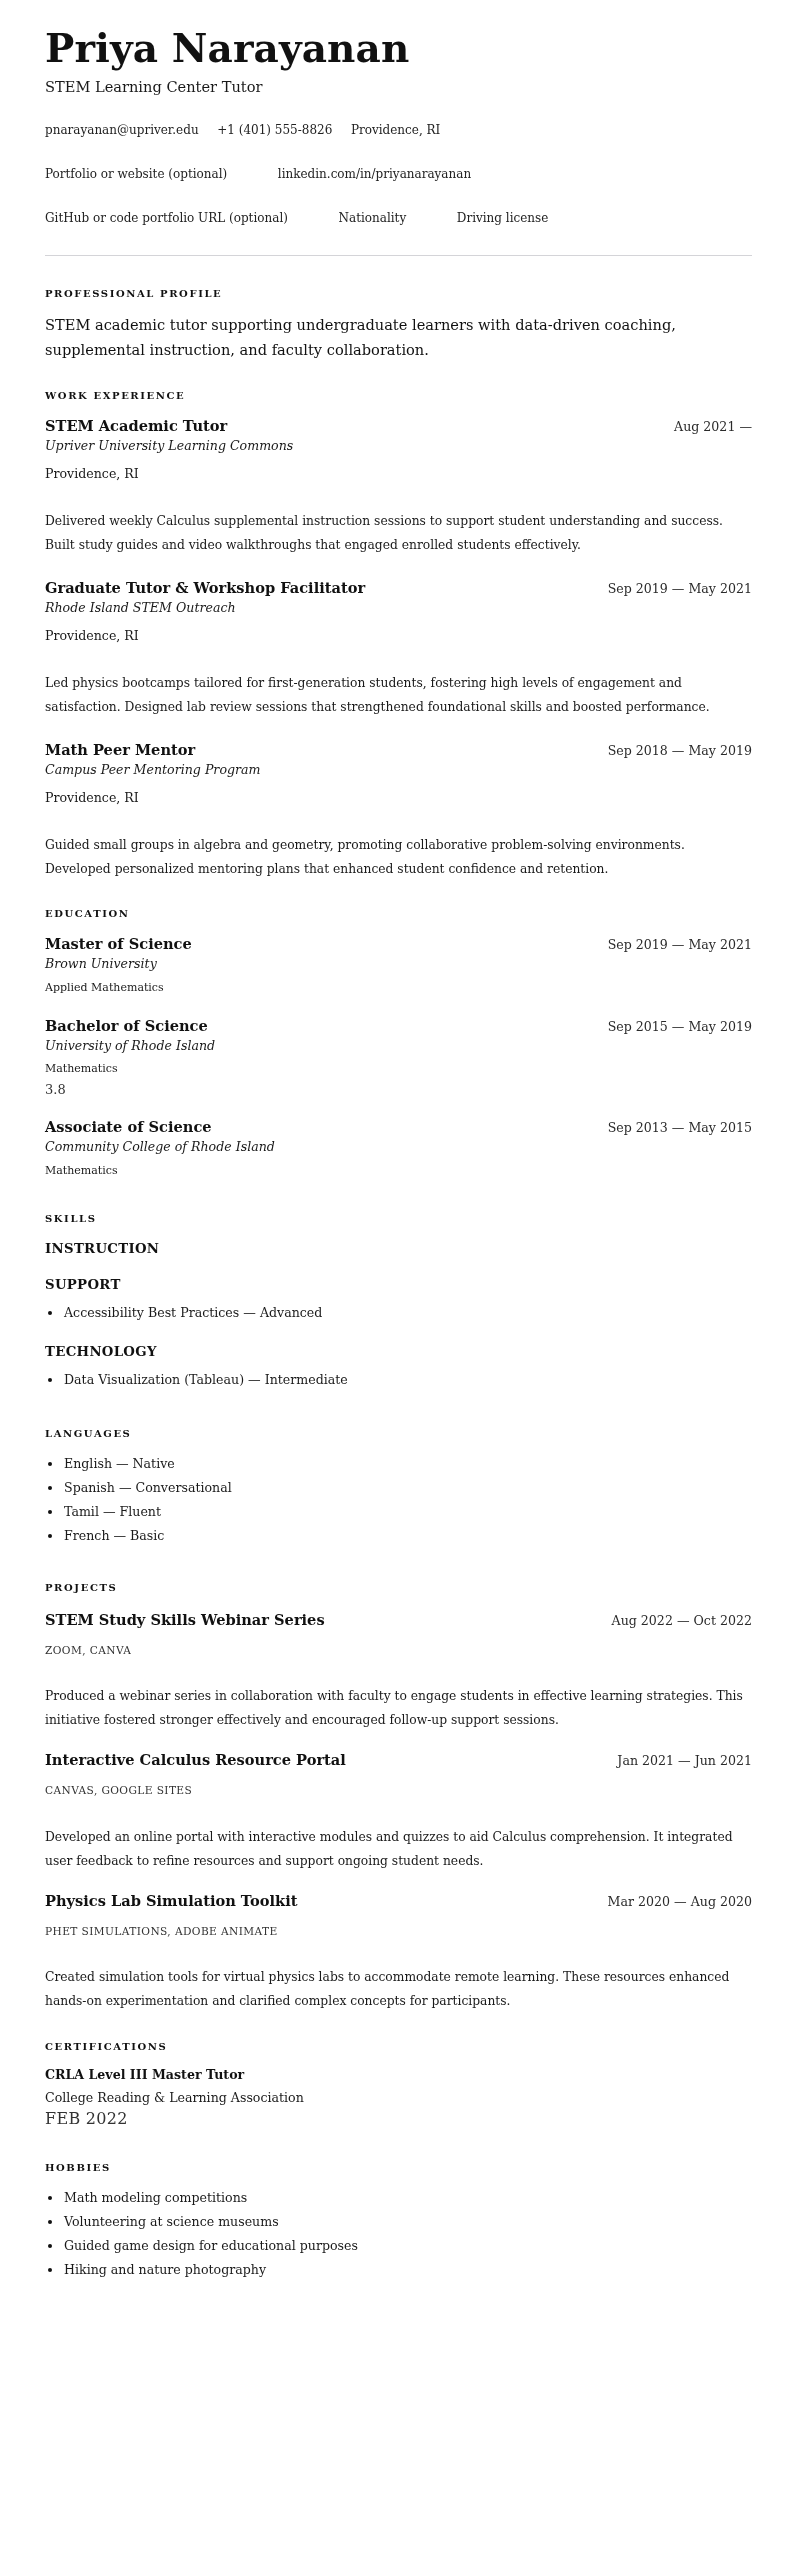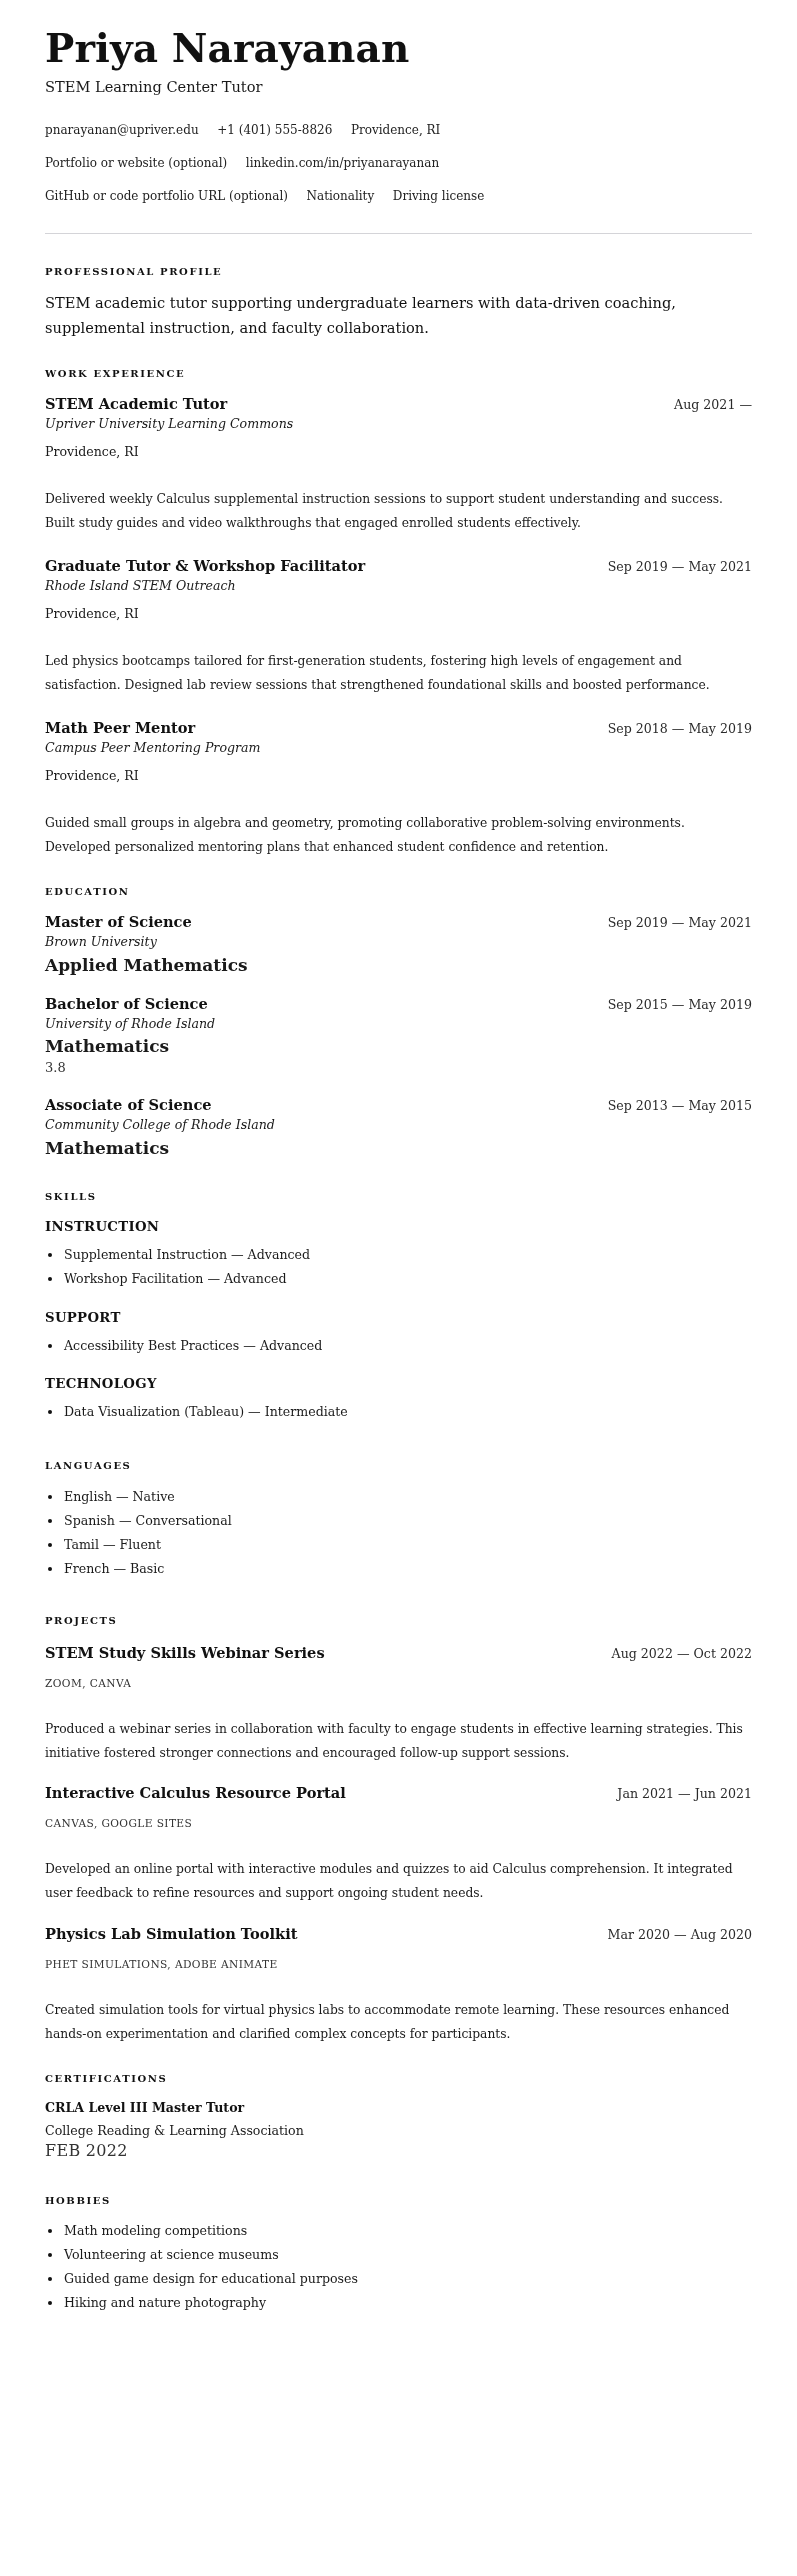--- a/index.html
+++ b/index.html
@@ -9,21 +9,21 @@
     color: #111111;
   }
   .page { padding: 24px 45px 40px 45px; }
 
   .name { font-size: 39px; font-weight: bold; margin: 0; line-height: 48px; letter-spacing: 0.1px; }
   .subtitle { font-size: 14.6px; margin: 4px 0 0 0; line-height: 21px; color: #1a1a1a; }
 
   .contact-row { font-size: 12px; color: #222; line-height: 16px; display: flex; flex-wrap: wrap; }
   .contact-row span { margin-right: 18.6px; }
   .contact-row.first { margin-top: 25px; }
-  .contact-row + .contact-row { margin-top: 17px; }
+  .contact-row + .contact-row { margin-top: 28px; gap: 32px; }
 
   .divider { border: 0; border-top: 1.3px solid #d4d4d8; margin: 29px 0 0 0; }
 
   .section { margin-top: 31px; }
   .section-heading {
     font-size: 10px; font-weight: bold; letter-spacing: 1.6px; text-transform: uppercase;
     margin: 0; line-height: 13.3px; color: #111;
   }
   .profile-text { font-size: 14.6px; line-height: 25px; margin: 12px 0 0 0; color: #111; }
 
@@ -32,21 +32,21 @@
   .entry-title { font-size: 14.6px; font-weight: bold; line-height: 21px; }
   .entry-date { font-size: 12.6px; color: #2a2a2a; line-height: 21px; white-space: nowrap; }
   .entry-org { font-size: 12.6px; line-height: 17.3px; color: #1a1a1a; font-style: italic; }
   .entry-loc { font-size: 12.6px; line-height: 17.3px; color: #1a1a1a; margin-top: 10.6px; }
   .entry-desc { font-size: 12.3px; line-height: 24px; color: #1a1a1a; margin: 26.6px 0 0 0; }
 
   .work .entry + .entry { margin-top: 20px; }
 
   .edu .entry { margin-top: 12px; }
   .edu .entry + .entry { margin-top: 18.6px; }
-  .edu .entry-sub { font-size: 17px; line-height: 17.3px; color: #1a1a1a; margin-top: 6.6px; font-weight: bold; }
+  .edu .entry-sub { font-size: 11px; line-height: 17.3px; color: #1a1a1a; margin-top: 6.6px; }
   .edu .entry-org { margin-top: 0; }
   .edu .entry-gpa { font-size: 13px; line-height: 14.6px; color: #333; margin-top: 5.3px; }
 
   .skill-group-title { font-size: 13.3px; font-weight: bold; margin: 0; line-height: 18.6px; letter-spacing: 0.3px; }
   .skill-group { margin-top: 14.6px; }
   .skill-group + .skill-group { margin-top: 17.3px; }
 
   ul.bullets { list-style: none; margin: 6.6px 0 0 0; padding: 0; }
   ul.bullets li { font-size: 12.6px; line-height: 24px; color: #1a1a1a; position: relative; padding-left: 19px; }
   ul.bullets li::before {
@@ -157,24 +157,20 @@
       <div class="entry-org">Community College of Rhode Island</div>
       <div class="entry-sub">Mathematics</div>
     </div>
   </section>
 
   <section class="section" style="margin-top:33px">
     <h2 class="section-heading">Skills</h2>
 
     <div class="skill-group">
       <h3 class="skill-group-title">INSTRUCTION</h3>
-      <ul class="bullets">
-        <li>Supplemental Instruction — Advanced</li>
-        <li>Workshop Facilitation — Advanced</li>
-      </ul>
     </div>
 
     <div class="skill-group">
       <h3 class="skill-group-title">SUPPORT</h3>
       <ul class="bullets">
         <li>Accessibility Best Practices — Advanced</li>
       </ul>
     </div>
 
     <div class="skill-group">
@@ -197,21 +193,21 @@
 
   <section class="section projects" style="margin-top:33px">
     <h2 class="section-heading">Projects</h2>
 
     <div class="entry">
       <div class="entry-head">
         <span class="entry-title">STEM Study Skills Webinar Series</span>
         <span class="entry-date">Aug 2022 — Oct 2022</span>
       </div>
       <div class="entry-tech">Zoom, Canva</div>
-      <p class="entry-desc">Produced a webinar series in collaboration with faculty to engage students in effective learning strategies. This initiative fostered stronger connections and encouraged follow-up support sessions.</p>
+      <p class="entry-desc">Produced a webinar series in collaboration with faculty to engage students in effective learning strategies. This initiative fostered stronger effectively and encouraged follow-up support sessions.</p>
     </div>
 
     <div class="entry">
       <div class="entry-head">
         <span class="entry-title">Interactive Calculus Resource Portal</span>
         <span class="entry-date">Jan 2021 — Jun 2021</span>
       </div>
       <div class="entry-tech">Canvas, Google Sites</div>
       <p class="entry-desc">Developed an online portal with interactive modules and quizzes to aid Calculus comprehension. It integrated user feedback to refine resources and support ongoing student needs.</p>
     </div>

